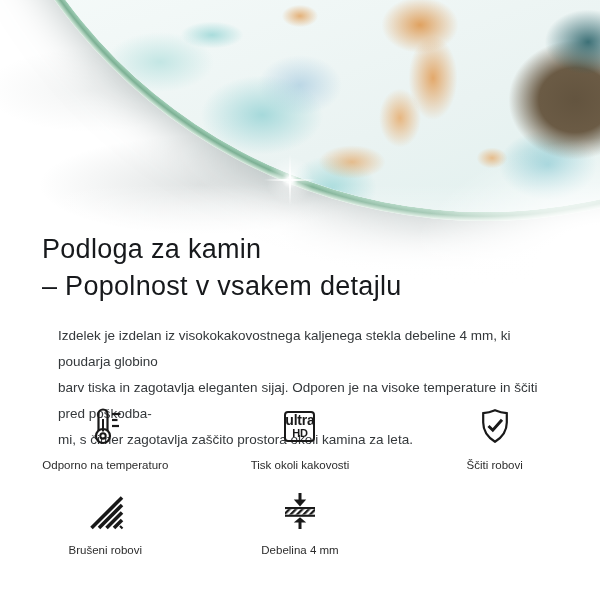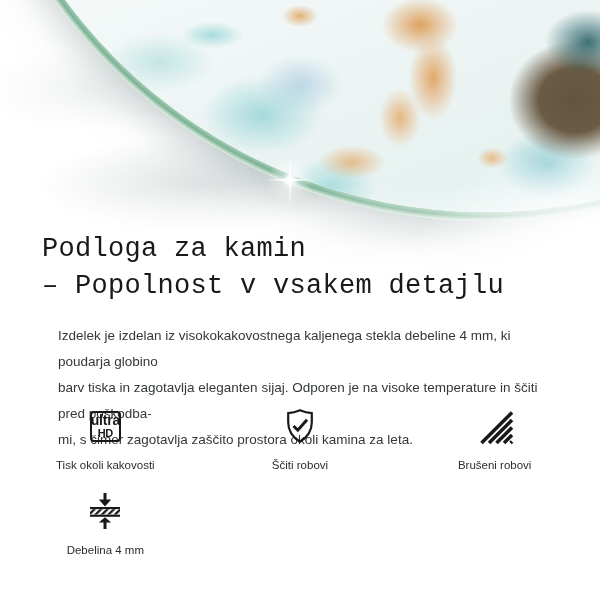--- a/index.html
+++ b/index.html
@@ -54,21 +54,21 @@
 
   .sparkle{position:absolute;left:260px;top:150px;width:60px;height:60px;pointer-events:none;
     background:radial-gradient(circle at 50% 50%, rgba(255,255,255,.95) 0 7%, rgba(255,255,255,.45) 20%, rgba(255,255,255,0) 55%);}
   .sparkle::before,.sparkle::after{content:"";position:absolute;background:linear-gradient(90deg,rgba(255,255,255,0),#fff 45%,#fff 55%,rgba(255,255,255,0));}
   .sparkle::before{left:4px;right:4px;top:29px;height:2px;}
   .sparkle::after{top:4px;bottom:4px;left:29px;width:2px;
     background:linear-gradient(180deg,rgba(255,255,255,0),#fff 45%,#fff 55%,rgba(255,255,255,0));}
 
   
   .title{position:absolute;left:42px;top:231px;
-    font-family:Liberation Mono, monospace;
+    font-family:Liberation Sans, sans-serif;
     font-size:27px;line-height:37px;letter-spacing:.3px;
     color:#17191c;white-space:pre-line;}
   .desc{position:absolute;left:42px;top:307px;right:30px;
     font-size:13.5px;line-height:26px;color:#34383b;white-space:pre-line;}
 
   
   .features{position:absolute;left:8px;top:400px;width:584px;
     display:grid;grid-template-columns:repeat(3,1fr);row-gap:12px;}
   .feature{display:flex;flex-direction:column;align-items:center;}
   .icon-box{height:52px;display:flex;align-items:center;justify-content:center;}
@@ -97,20 +97,34 @@
 
 <h1 class="title" style="margin:0;font-weight:400">Podloga za kamin
 – Popolnost v vsakem detajlu</h1>
 
 <p class="desc" style="margin:16px">Izdelek je izdelan iz visokokakovostnega kaljenega stekla debeline 4 mm, ki poudarja globino
 barv tiska in zagotavlja eleganten sijaj. Odporen je na visoke temperature in ščiti pred poškodba-
 mi, s čimer zagotavlja zaščito prostora okoli kamina za leta.</p>
 
 <div class="features">
 
+  <div class="feature">
+    <div class="icon-box">
+      <svg class="icon" width="40" height="40" viewBox="0 0 40 40" fill="none" stroke="#191919" stroke-width="2.2">
+        <path d="M13.5 24.6 V8 a4.5 4.5 0 0 1 9 0 V24.6"></path>
+        <circle cx="18" cy="30" r="7"></circle>
+        <circle cx="18" cy="30" r="2.7" stroke-width="2"></circle>
+        <line x1="18" y1="13" x2="18" y2="25.5" stroke-width="2"></line>
+        <line x1="27" y1="8" x2="35.5" y2="8"></line>
+        <line x1="27" y1="14" x2="32.5" y2="14"></line>
+        <line x1="27" y1="20" x2="34" y2="20"></line>
+      </svg>
+    </div>
+    <div class="feature-label">Odporno na temperaturo</div>
+  </div>
 
   <div class="feature">
     <div class="icon-box">
       <div class="uhd">
         <span class="uhd-top">ultra</span>
         <span class="uhd-bottom">HD</span>
       </div>
     </div>
     <div class="feature-label">Tisk okoli kakovosti</div>
   </div>

